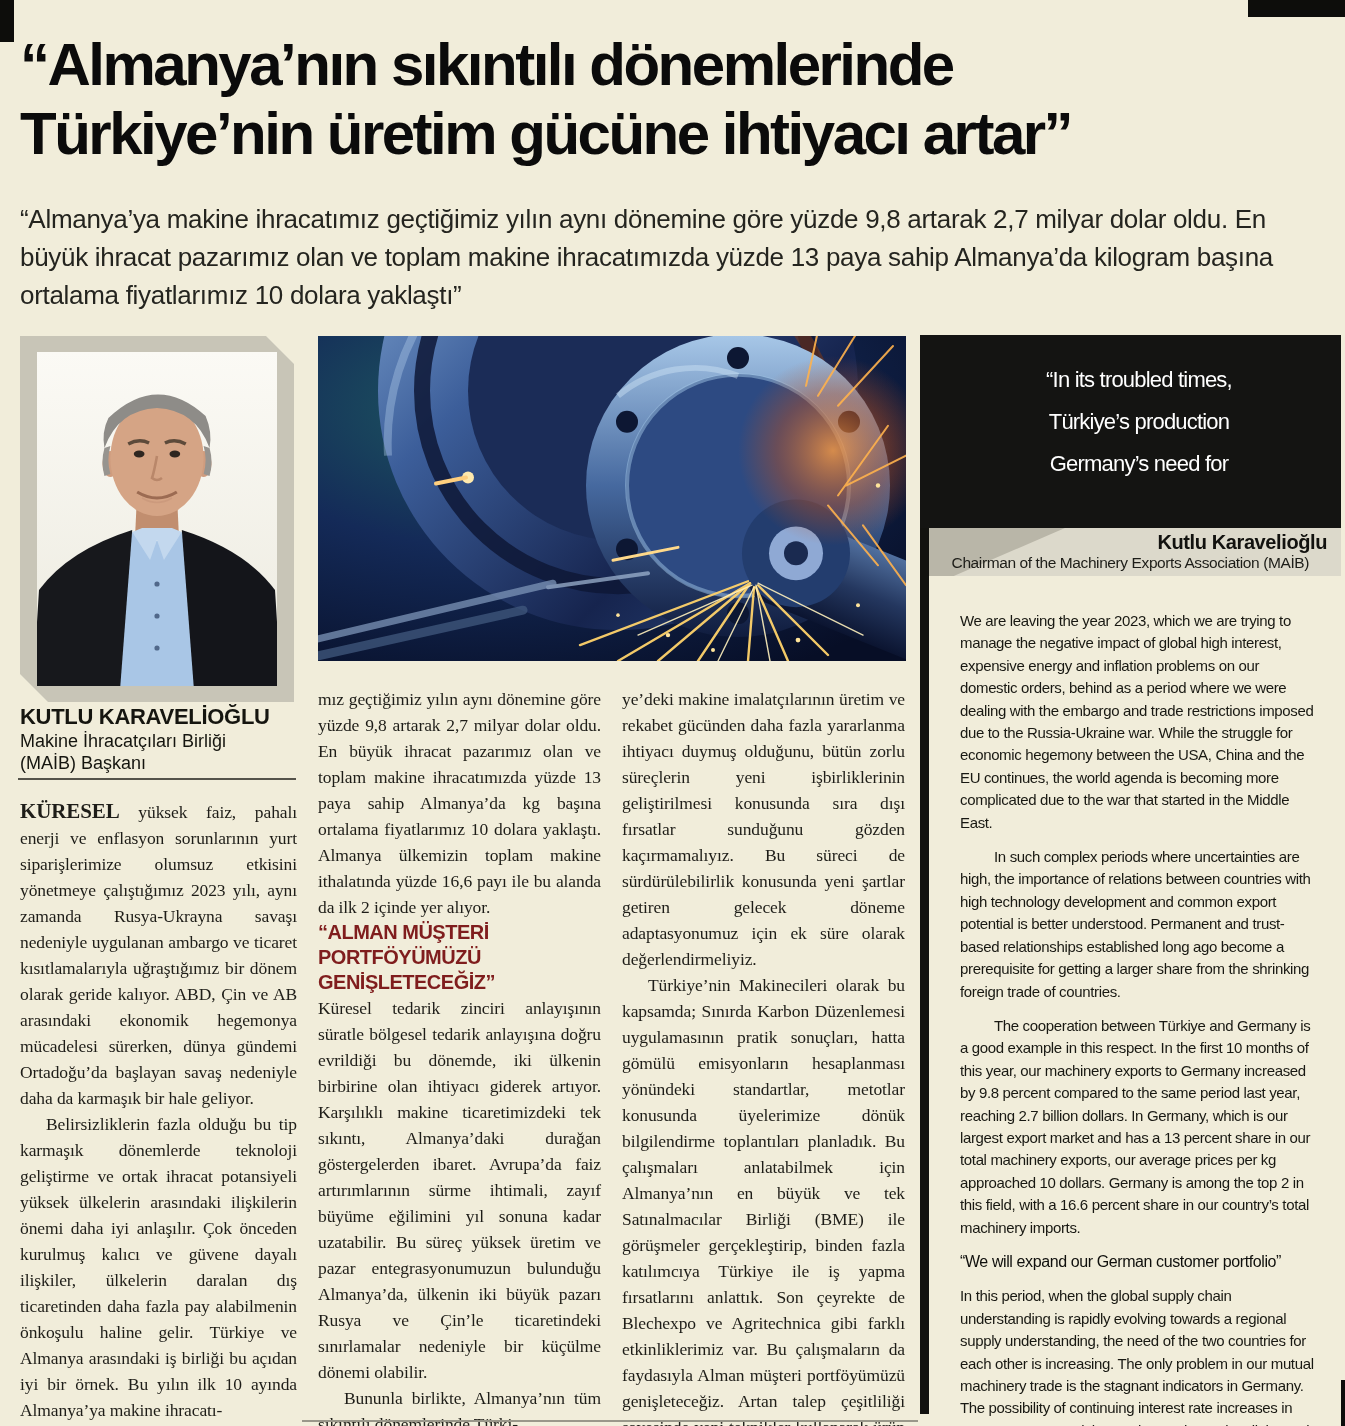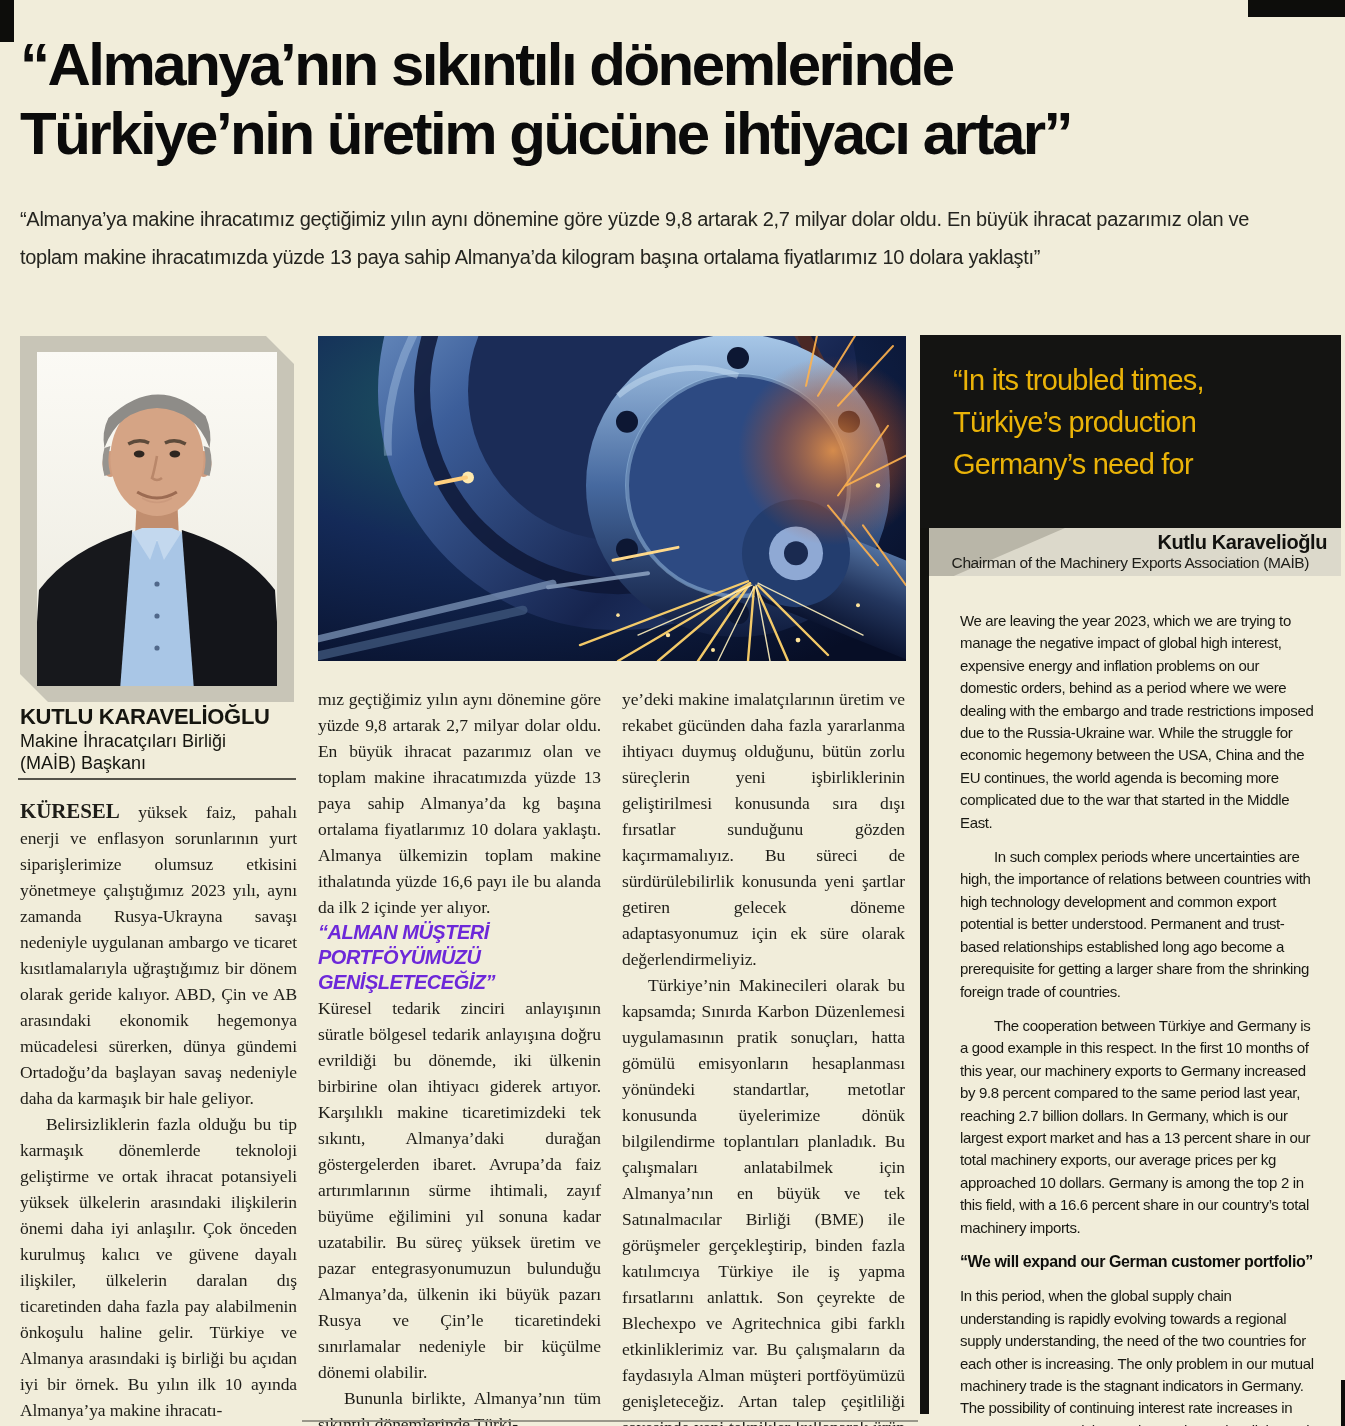--- a/index.html
+++ b/index.html
@@ -10,21 +10,21 @@
     overflow:hidden;
     font-family:"Liberation Sans",sans-serif;
     color:#1b1b17;
   }
   .artifact{position:absolute;background:#0d0d0b;}
   
   .headline{position:absolute;left:20px;top:30px;width:1315px;
     font-weight:700;font-size:60px;line-height:69px;letter-spacing:-2.5px;color:#0b0b0b;}
   
   .standfirst{position:absolute;left:20px;top:200px;width:1292px;
-    font-size:20px;line-height:38px;letter-spacing:-0.3px;color:#24241f;font-weight:400;}
+    font-size:26px;line-height:38px;letter-spacing:-0.3px;color:#24241f;font-weight:400;}
   
   .portrait-frame{position:absolute;left:20px;top:336px;width:274px;height:366px;
     background:#c8c5b7;padding:0;
     clip-path:polygon(0 0, calc(100% - 28px) 0, 100% 28px, 100% 100%, 28px 100%, 0 calc(100% - 28px));}
   .portrait-inner{position:absolute;left:17px;top:16px;right:17px;bottom:16px;background:#f8f7f1;}
   .portrait-inner svg{display:block;width:100%;height:100%;}
   .caption{position:absolute;left:20px;top:704px;width:274px;text-align:left;color:#15150f;}
   .caption .name{font-size:22px;font-weight:700;letter-spacing:-0.3px;line-height:26px;}
   .caption .role{font-size:18px;line-height:22px;}
   .caption-rule{position:absolute;left:18px;top:778px;width:278px;height:2px;background:#55534a;}
@@ -32,40 +32,40 @@
   .bodycol{position:absolute;width:283px;
     font-family:"Liberation Serif","DejaVu Serif",serif;
     font-size:17.5px;line-height:26px;text-align:justify;color:#1e1d18;letter-spacing:-0.1px;}
   .col1{left:20px;top:798px;width:277px;}
   .col2{left:318px;top:686px;}
   .col3{left:622px;top:686px;}
   .bodycol p{margin:0;}
   .bodycol p.indent{text-indent:26px;}
   .lead-word{font-family:Liberation Serif, serif;font-weight:700;font-size:21px;}
   .sec-heading{margin:14px 0 6px 0;font-family:"Liberation Sans",sans-serif;
-    font-weight:700;font-size:20px;line-height:25px;text-align:left;color:#6d28d9;letter-spacing:-0.5px;font-style:italic;}
+    font-weight:700;font-size:20px;line-height:25px;text-align:left;color:#7f1d1d;letter-spacing:-0.5px;}
   
   .machinery{position:absolute;left:318px;top:336px;width:588px;height:325px;background:#0b1533;}
   .machinery svg{display:block;width:100%;height:100%;}
   
   .sidebar{position:absolute;left:920px;top:335px;width:421px;height:1091px;}
   .side-bar-accent{position:absolute;left:0;top:0;width:9px;height:1079px;background:#12120f;}
   .quote-box{position:absolute;left:0;top:0;width:421px;height:193px;background:#141412;}
-  .quote-text{position:absolute;right:16px;top:24px;width:372px;text-align:left;
-    color:#eab308;font-size:29px;line-height:42px;font-weight:400;letter-spacing:-0.8px;}
+  .quote-text{position:absolute;right:16px;top:24px;width:372px;text-align:center;
+    color:#ffffff;font-size:22px;line-height:42px;font-weight:400;letter-spacing:-0.8px;}
   .attr-band{position:absolute;left:9px;top:193px;width:412px;height:48px;background:#dcd9cb;text-align:right;}
   .attr-band::before{content:"";position:absolute;left:0;top:0;width:100%;height:100%;
     background:#b9b6a8;clip-path:polygon(0 0, 33% 0, 6% 100%, 0 100%);}
   .attr-name{position:absolute;right:14px;top:3px;font-size:20px;font-weight:700;color:#12120f;letter-spacing:-0.4px;}
   .attr-title{position:absolute;right:32px;top:26px;font-size:15.5px;color:#1d1d18;letter-spacing:-0.4px;}
   .side-body{position:absolute;left:28px;top:263px;width:384px;
     font-size:15px;line-height:22.4px;letter-spacing:-0.35px;color:#181812;text-align:left;}
   .side-body p{margin:12px;}
   .side-body p.indent{text-indent:34px;}
-  .side-subheading{margin:16px 0 2px 0;font-weight:700;font-size:16px;letter-spacing:-0.4px;color:#0f0f0c;}
+  .side-subheading{margin:16px 0 2px 0;font-weight:400;font-size:16px;letter-spacing:-0.4px;color:#0f0f0c;}
   .bottom-rule{position:absolute;left:302px;top:1420px;width:616px;height:2px;background:#9a978a;}
 </style>
 </head>
 <body>
 
 <div class="page">
 
   <div class="artifact" style="left:0;top:0;width:14px;height:42px;"></div>
   <div class="artifact" style="left:1248px;top:0;width:97px;height:17px;"></div>
   <div class="artifact" style="left:1341px;top:1380px;width:4px;height:46px;"></div>

